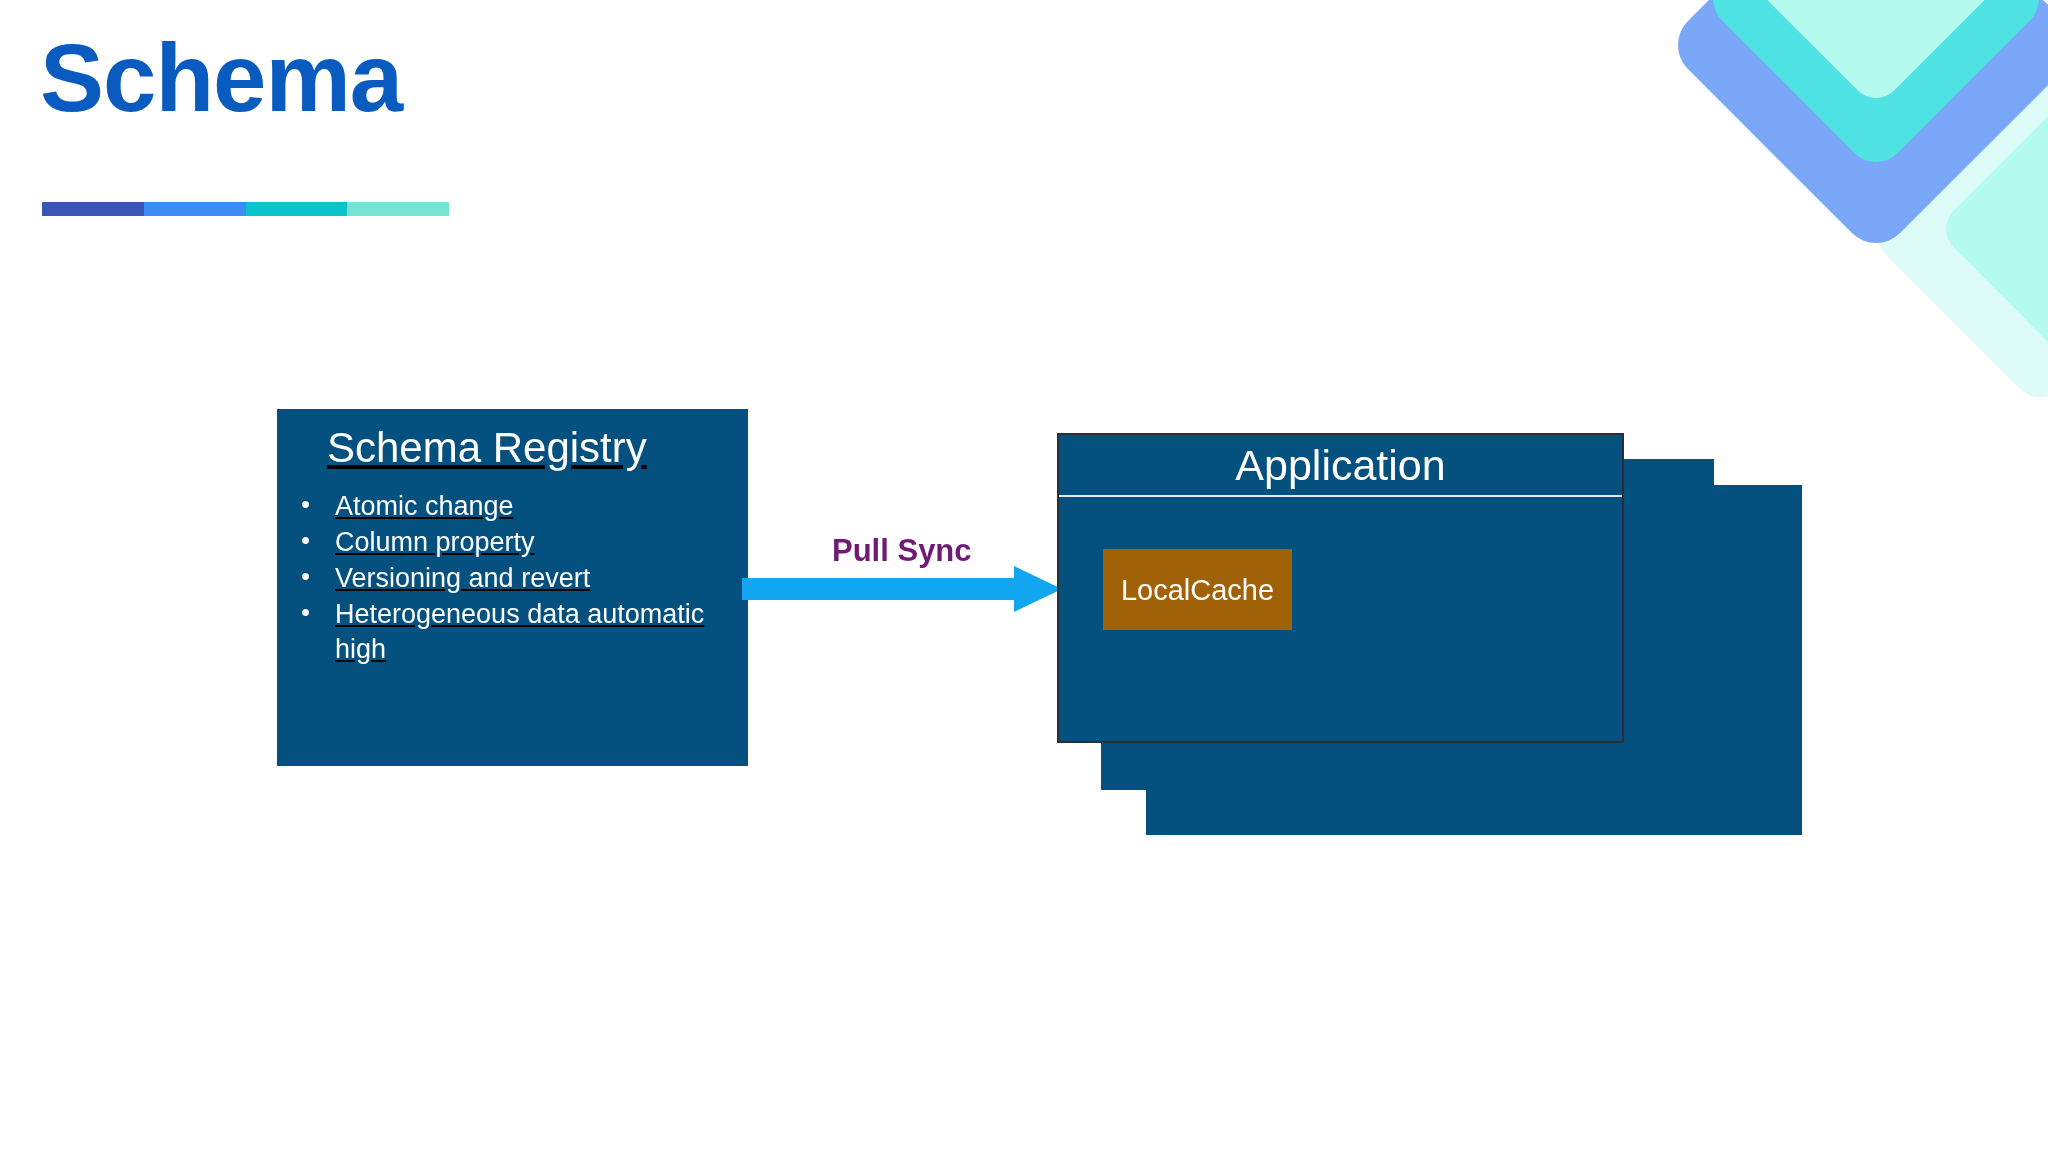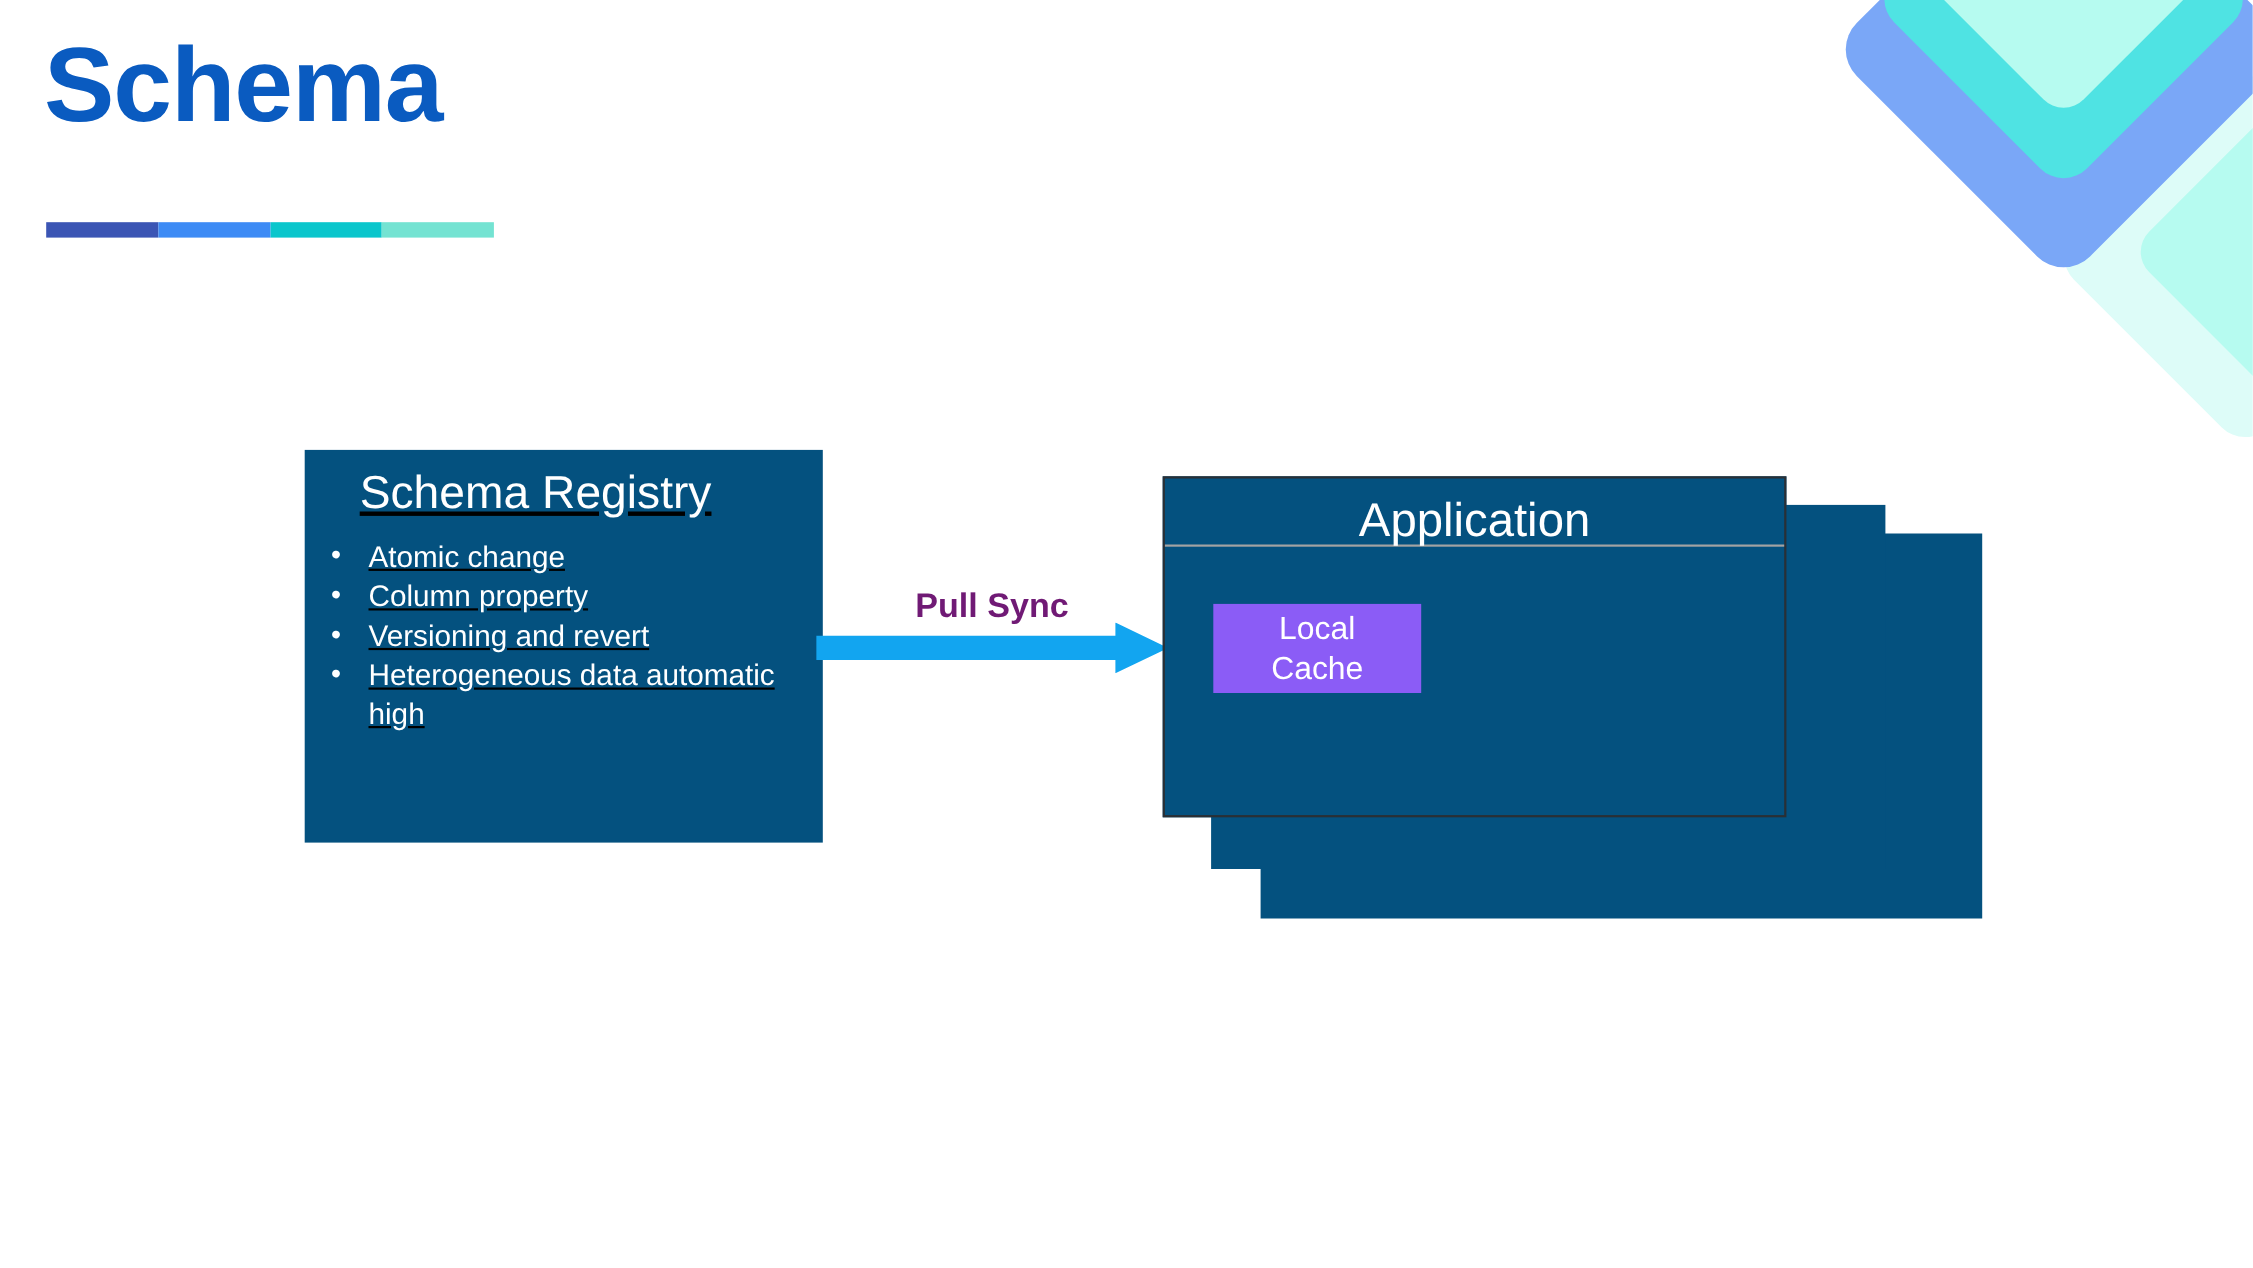--- a/index.html
+++ b/index.html
@@ -155,44 +155,44 @@
     left: 0;
     top: 0;
     width: 567px;
     height: 310px;
     background: #04517f;
     border: 2px solid #2a2f35;
     box-sizing: border-box;
   }
   .app-header {
     height: 60px;
-    border-bottom: 2px solid #a3a3a3;
+    border-bottom: 2px solid #e5e5e5;
     display: flex;
-    align-items: flex-end;
+    align-items: center;
     justify-content: center;
   }
   .app-title {
     color: #ffffff;
     font-size: 43px;
     line-height: 1;
     white-space: nowrap;
   }
   .app-body {
     position: relative;
     height: 248px;
   }
   .local-cache {
     position: absolute;
     left: 44px;
     top: 52px;
     width: 189px;
     height: 81px;
-    background: #8b5cf6;
+    background: #a16207;
     display: flex;
-    flex-direction: column;
+    flex-direction: row;
     align-items: center;
     justify-content: center;
     text-align: center;
   }
   .local-cache span {
     color: #ffffff;
     font-size: 29px;
     line-height: 36px;
     display: block;
     white-space: nowrap;

